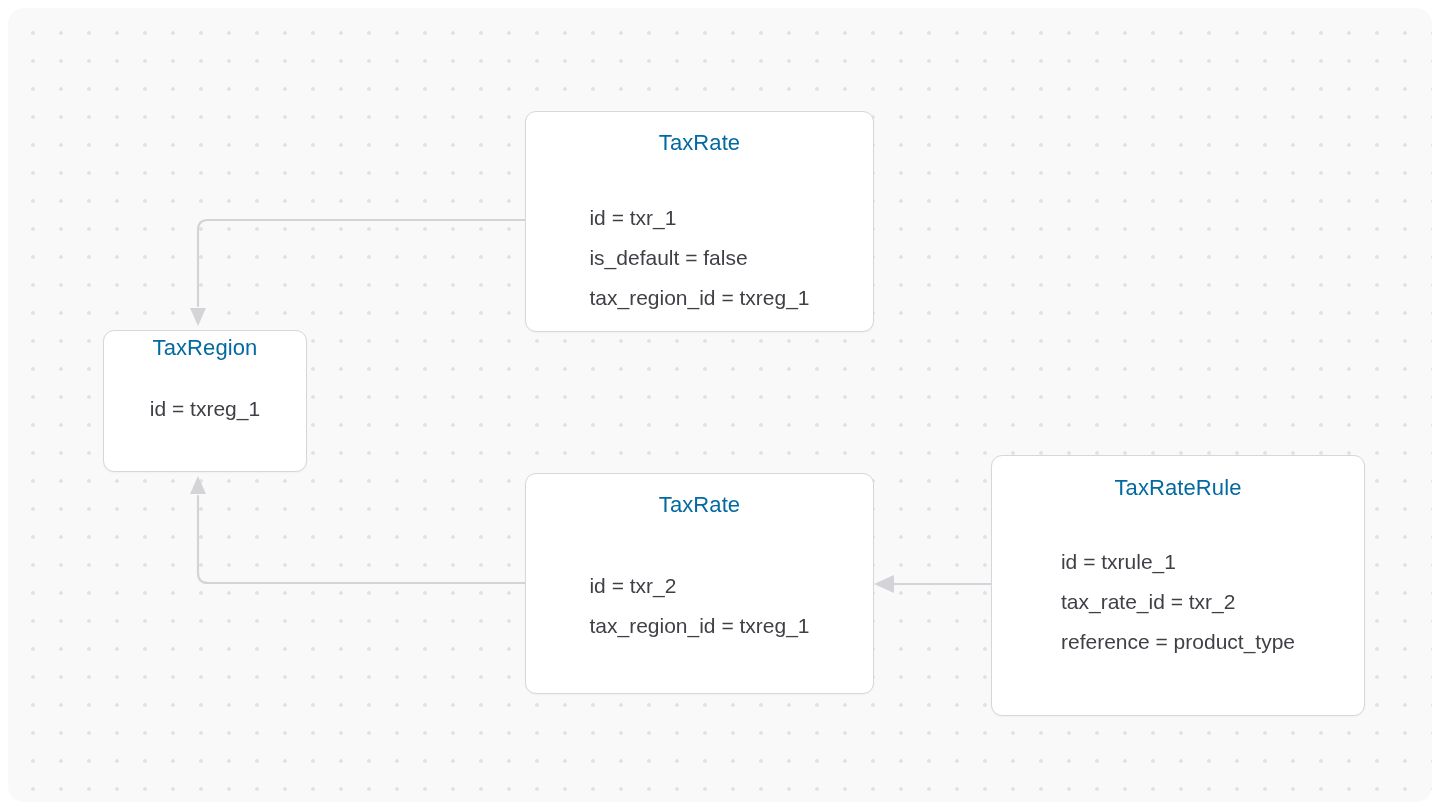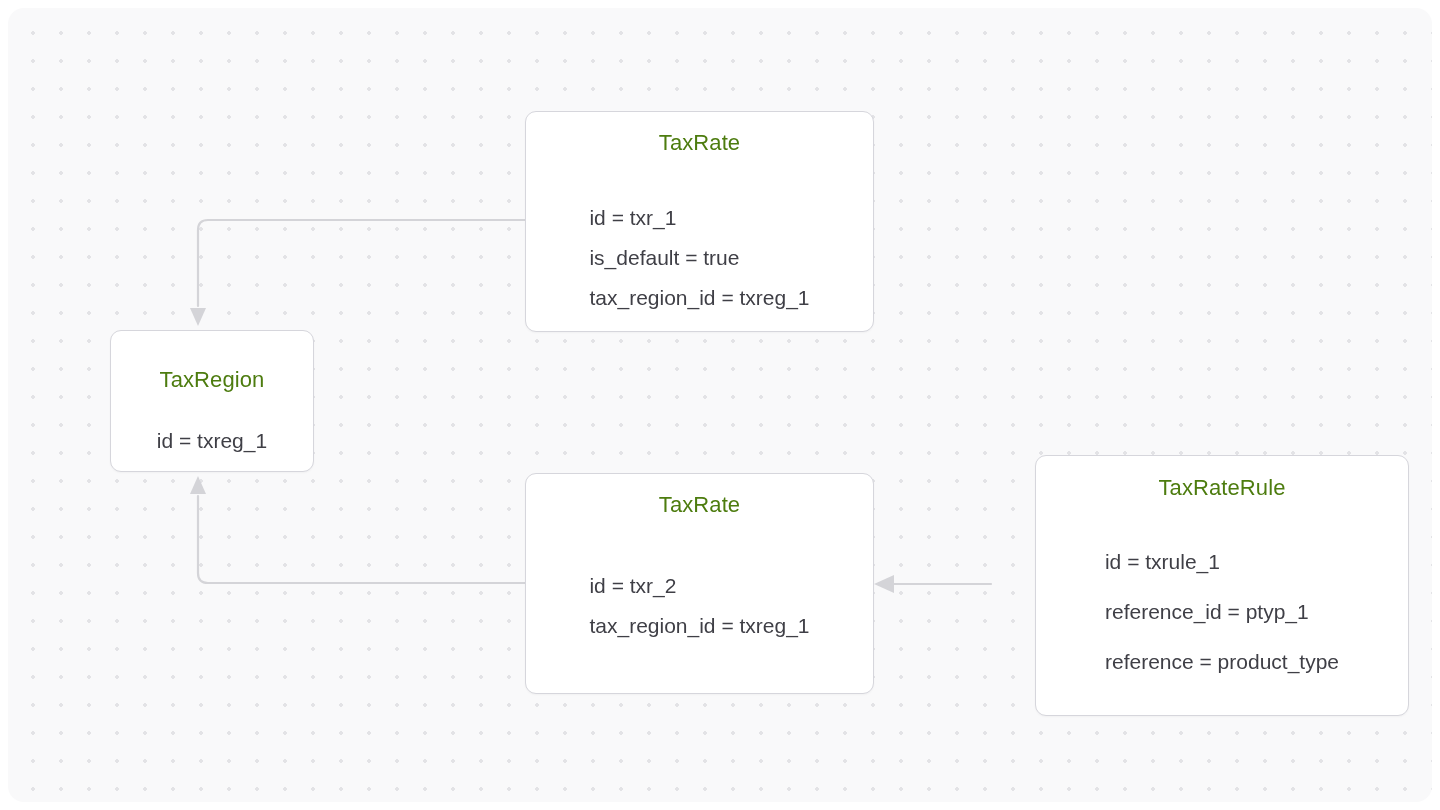--- a/index.html
+++ b/index.html
@@ -46,21 +46,21 @@
     box-sizing: border-box;
     background: #ffffff;
     border: 1.5px solid #d6d6dc;
     border-radius: 11px;
     display: flex;
     flex-direction: column;
     align-items: center;
     box-shadow: 0 1px 2px rgba(24,24,27,0.035);
   }
   .node-title {
-    color: #4d7c0f;
+    color: #0369a1;
     font-size: 22px;
     line-height: 26px;
     font-weight: 400;
     letter-spacing: 0.1px;
     white-space: nowrap;
   }
   .node-attrs {
     display: flex;
     flex-direction: column;
     align-items: flex-start;
@@ -70,28 +70,28 @@
     font-size: 21px;
     line-height: 40px;
     font-weight: 400;
     white-space: nowrap;
   }
 
   
   #node-taxrate-1 { left: 517px; top: 103px; width: 349px; height: 221px; padding-top: 18px; }
   #node-taxrate-1 .node-attrs { margin-top: 42px; }
 
-  #node-taxregion { left: 102px; top: 322px; width: 204px; height: 142px; padding-top: 36px; }
+  #node-taxregion { left: 95px; top: 322px; width: 204px; height: 142px; padding-top: 4px; }
   #node-taxregion .node-attrs { margin-top: 28px; }
 
   #node-taxrate-2 { left: 517px; top: 465px; width: 349px; height: 221px; padding-top: 18px; }
   #node-taxrate-2 .node-attrs { margin-top: 48px; }
 
-  #node-taxraterule { left: 983px; top: 447px; width: 374px; height: 261px; padding-top: 19px; margin-left: 44px; }
-  #node-taxraterule .node-attrs { margin-top: 41px; gap: 10px; }
+  #node-taxraterule { left: 983px; top: 447px; width: 374px; height: 261px; padding-top: 19px; }
+  #node-taxraterule .node-attrs { margin-top: 41px; }
 </style>
 </head>
 <body>
 
 <div id="diagram-canvas">
 
   <svg id="edge-layer" viewBox="0 0 1440 810" width="1440" height="810" xmlns="http://www.w3.org/2000/svg">
 
     <g>
       <path d="M 517 212 L 200 212 Q 190 212 190 222 L 190 298" fill="none" stroke="#d4d4d8" stroke-width="2.2" stroke-linecap="round" stroke-linejoin="round"></path>
@@ -106,21 +106,21 @@
     <g>
       <path d="M 983 576 L 886 576" fill="none" stroke="#d4d4d8" stroke-width="2.2" stroke-linecap="round" stroke-linejoin="round"></path>
       <polygon points="866,576 886,567 886,585" fill="#d4d4d8"></polygon>
     </g>
   </svg>
 
   <div class="node" id="node-taxrate-1">
     <div class="node-title">TaxRate</div>
     <div class="node-attrs">
       <div class="node-attr">id = txr_1</div>
-      <div class="node-attr">is_default = true</div>
+      <div class="node-attr">is_default = false</div>
       <div class="node-attr">tax_region_id = txreg_1</div>
     </div>
   </div>
 
   <div class="node" id="node-taxregion">
     <div class="node-title">TaxRegion</div>
     <div class="node-attrs">
       <div class="node-attr">id = txreg_1</div>
     </div>
   </div>
@@ -130,18 +130,18 @@
     <div class="node-attrs">
       <div class="node-attr">id = txr_2</div>
       <div class="node-attr">tax_region_id = txreg_1</div>
     </div>
   </div>
 
   <div class="node" id="node-taxraterule">
     <div class="node-title">TaxRateRule</div>
     <div class="node-attrs">
       <div class="node-attr">id = txrule_1</div>
-      <div class="node-attr">reference_id = ptyp_1</div>
+      <div class="node-attr">tax_rate_id = txr_2</div>
       <div class="node-attr">reference = product_type</div>
     </div>
   </div>
 
 </div>
 
 </body></html>

